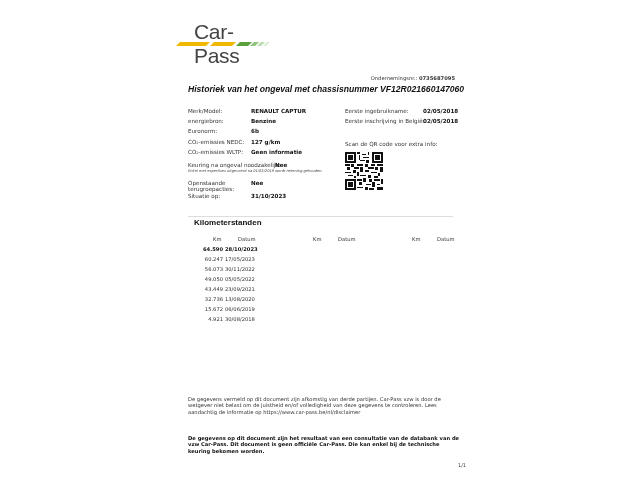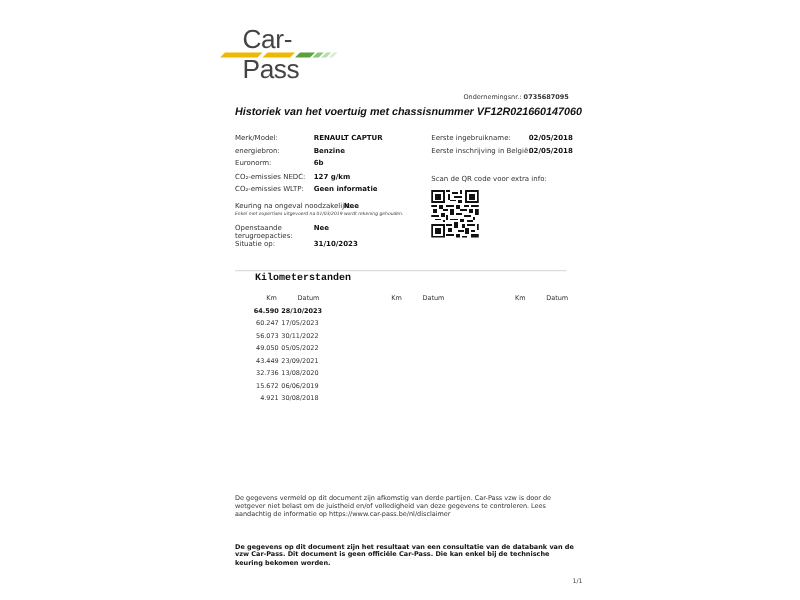--- a/index.html
+++ b/index.html
@@ -8,21 +8,21 @@
   .logo { left:168px; top:18px; width:110px; height:36px; }
   .logo-text { position:absolute; left:26px; top:2px; font-family:"Liberation Sans", sans-serif; font-size:21px; color:#444; letter-spacing:-0.3px; }
   .stripe { position:absolute; height:4px; transform:skewX(-45deg); }
   .ondernr { left:330px; top:75px; width:125px; text-align:right; font-size:5.2px; color:#333; }
   .ondernr b { font-weight:bold; }
   .title { left:188px; top:84px; font-size:8.6px; font-weight:bold; font-style:italic; color:#111; font-family:"Liberation Sans", sans-serif; }
   .lbl { font-size:5.6px; color:#333; }
   .val { font-size:5.6px; font-weight:bold; color:#111; }
   .note { left:188px; top:169px; font-size:3.6px; font-style:italic; color:#444; }
   .hr { position:absolute; left:188px; width:265px; height:1px; background:#ddd; }
-  .section-title { left:204px; top:218px; font-size:8px; font-weight:bold; color:#111; font-family:Liberation Mono, monospace; }
+  .section-title { left:194px; top:218px; font-size:8px; font-weight:bold; color:#111; font-family:Liberation Sans, sans-serif; }
   .colhdr { font-size:5.2px; color:#333; }
   .kmrow { font-size:5.2px; color:#333; }
   .kmrow.bold { font-weight:bold; color:#111; }
   .disclaimer { left:188px; top:396px; width:270px; font-size:5.2px; line-height:6.3px; color:#333; }
   .disclaimer2 { left:188px; top:435px; width:275px; font-size:5.2px; line-height:6.3px; font-weight:bold; color:#111; }
   .pagenum { left:458px; top:462px; font-size:5px; color:#444; }
   .qr { left:345px; top:152px; width:38px; height:38px; }
 </style>
 </head>
 <body>
@@ -35,21 +35,21 @@
   <div class="stripe" style="left:84px;top:24px;width:5px;background:#8cc47a;"></div>
   <div class="stripe" style="left:91px;top:24px;width:4px;background:#b8dcae;"></div>
   <div class="stripe" style="left:97px;top:24px;width:3px;background:#d8ecd2;"></div>
 </div>
 
 <div class="abs ondernr">
   <span>Ondernemingsnr.:</span>
   <b>0735687095</b>
 </div>
 
-<div class="abs title">Historiek van het voertuig met chassisnummer VF12R021660147060</div>
+<div class="abs title">Historiek van het ongeval met chassisnummer VF12R021660147060</div>
 
 <div class="abs lbl" style="left:188px;top:108px;">Merk/Model:</div>
 <div class="abs val" style="left:251px;top:108px;">RENAULT CAPTUR</div>
 <div class="abs lbl" style="left:188px;top:118px;">energiebron:</div>
 <div class="abs val" style="left:251px;top:118px;">Benzine</div>
 <div class="abs lbl" style="left:188px;top:128px;">Euronorm:</div>
 <div class="abs val" style="left:251px;top:128px;">6b</div>
 <div class="abs lbl" style="left:188px;top:139px;">CO₂-emissies NEDC:</div>
 <div class="abs val" style="left:251px;top:139px;">127 g/km</div>
 <div class="abs lbl" style="left:188px;top:149px;">CO₂-emissies WLTP:</div>

